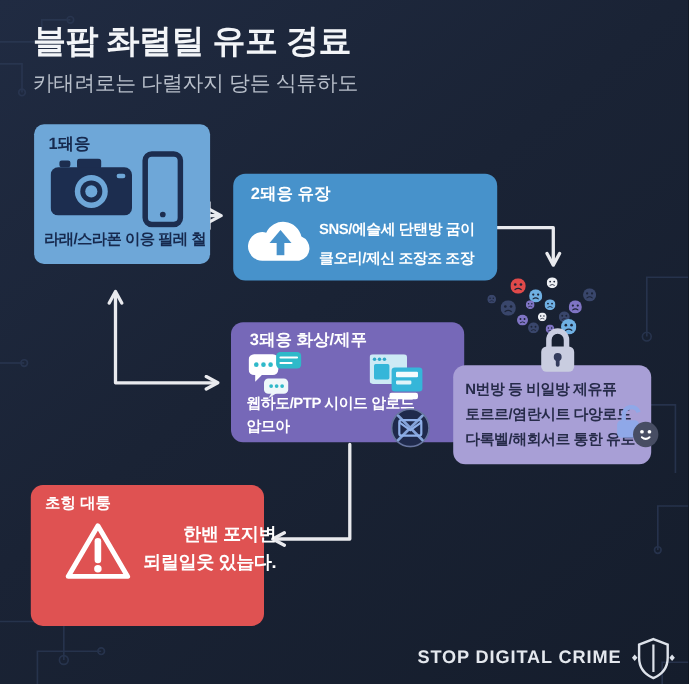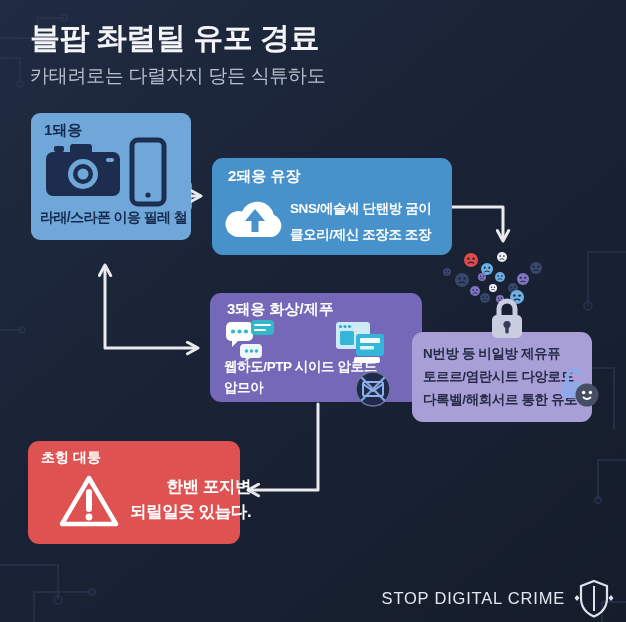--- a/index.html
+++ b/index.html
@@ -24,26 +24,26 @@
   #box2 .hdr{color:#fff;left:16px;top:9px;}
   #box2 .lines{position:absolute;left:78px;top:38px;color:#fff;font-size:13.5px;font-weight:700;line-height:26px;white-space:nowrap;letter-spacing:-0.4px;}
   
   #box3{left:210px;top:293px;width:212px;height:109px;background:#7668b8;border-radius:11px;}
   #box3 .hdr{color:#fff;left:17px;top:7px;}
   #box3 .lines{position:absolute;left:14px;top:63px;color:#fff;font-size:13.5px;font-weight:700;line-height:21px;white-space:nowrap;letter-spacing:-0.4px;}
   
   #box4{left:412px;top:332px;width:180px;height:90px;background:#a89fd6;border-radius:11px;}
   #box4 .lines{position:absolute;left:11px;top:10px;color:#262b49;font-size:13.5px;font-weight:700;line-height:23px;white-space:nowrap;letter-spacing:-0.4px;}
   
-  #box5{left:28px;top:441px;width:212px;height:103px;background:#df5252;border-radius:11px;}
+  #box5{left:28px;top:441px;width:212px;height:128px;background:#df5252;border-radius:11px;}
   #box5 .hdr{left:13px;top:8px;color:#fff;font-size:14px;}
   #box5 .lines{position:absolute;left:102px;top:33px;color:#fff;font-size:16.5px;font-weight:700;line-height:25px;white-space:nowrap;letter-spacing:-0.4px;text-align:right;}
   
   #footer{position:absolute;right:12px;top:578px;display:flex;align-items:center;gap:9px;}
-  #footer .txt{color:#e4e8ee;font-size:16.5px;font-weight:400;letter-spacing:0.8px;}
+  #footer .txt{color:#e4e8ee;font-size:16.5px;font-weight:700;letter-spacing:0.8px;}
   svg{display:block;}
   .deco{opacity:0.85;}
 </style>
 </head>
 <body>
 
 <div id="canvas">
 
   <svg class="abs deco" width="626" height="622" style="left:0;top:0" viewBox="0 0 626 622">
     <g fill="none" stroke="#2a3752" stroke-width="1.5">

